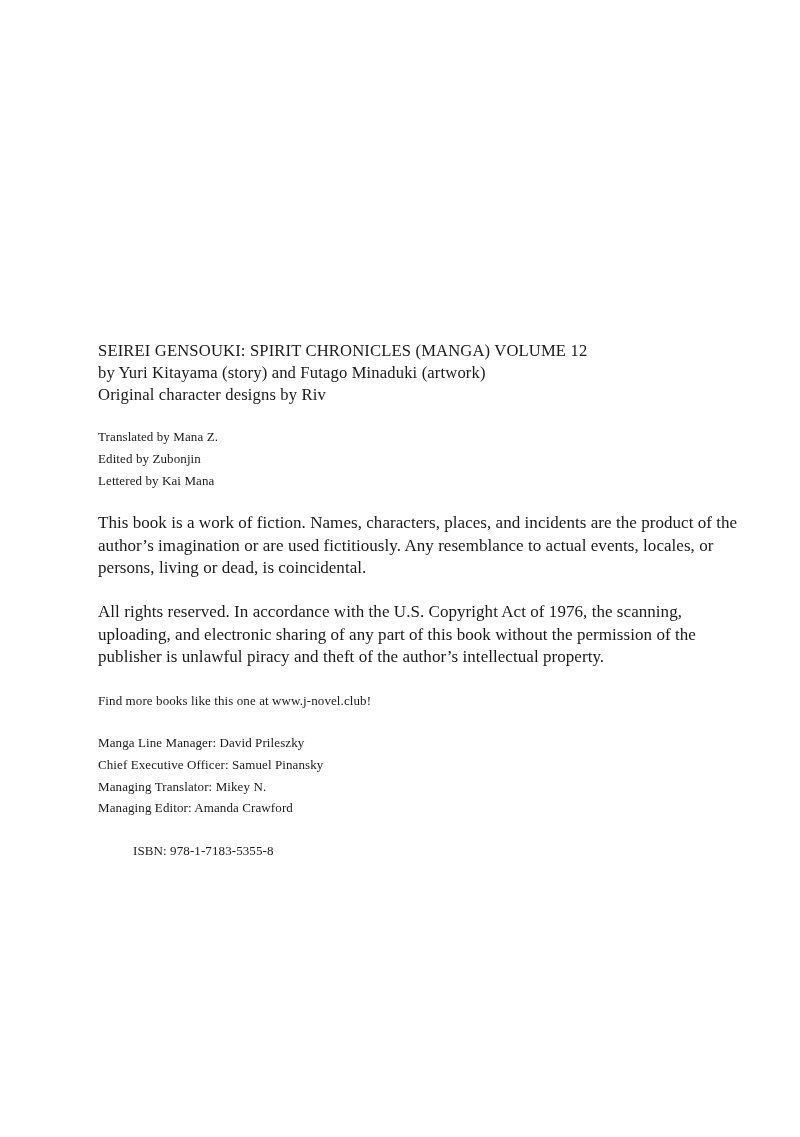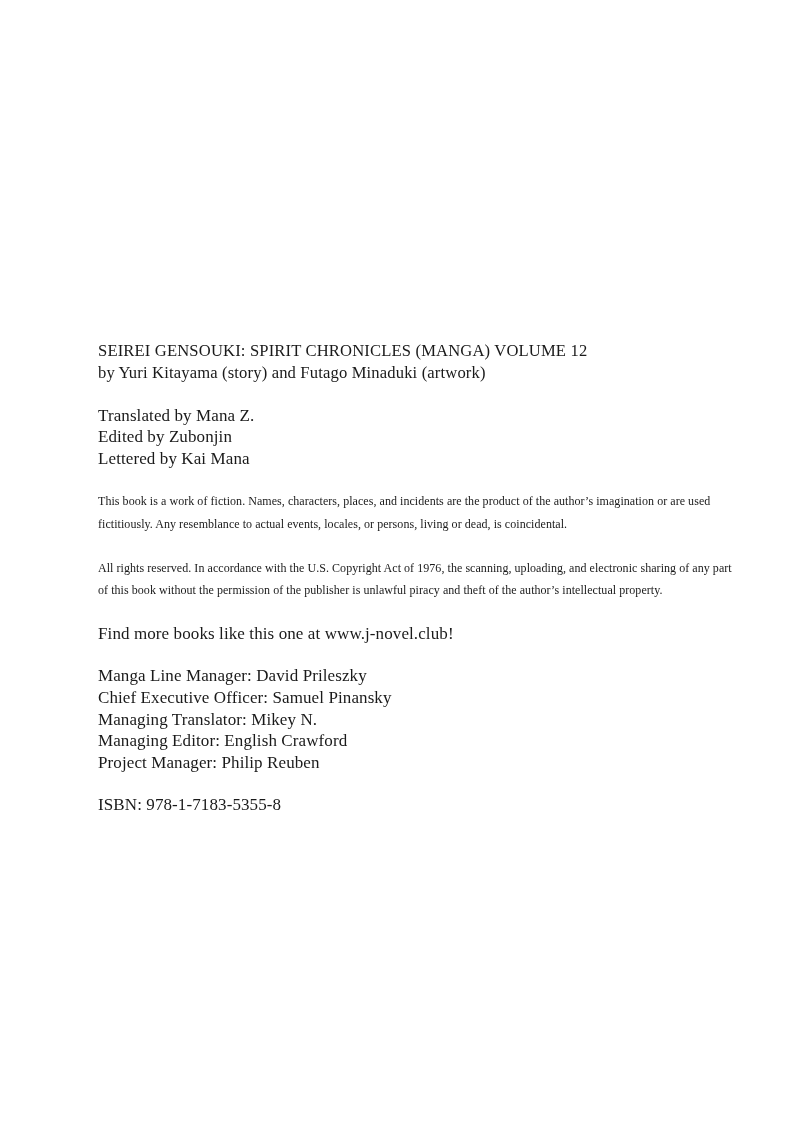--- a/index.html
+++ b/index.html
@@ -24,48 +24,50 @@
     position: absolute;
     left: 98px;
     top: 340px;
     width: 640px;
   }
   .block {
     margin-bottom: 21px;
   }
   .block:last-child {
     margin-bottom: 0;
+    margin-left: 35px;
   }
   .line {
-    font-size: 17px;
+    font-size: 13px;
     line-height: 21.6px;
     letter-spacing: 0.1px;
     white-space: pre-wrap;
   }
   .para {
-    font-size: 12px;
+    font-size: 17px;
     line-height: 22.6px;
     letter-spacing: 0.05px;
     text-align: left;
   }
   .title-line {
     font-size: 16.6px;
     line-height: 21.8px;
     letter-spacing: 0.15px;
   }
 </style>
 </head>
 <body>
 
 <div class="page">
   <div class="colophon">
 
     <div class="block">
       <div class="title-line">SEIREI GENSOUKI: SPIRIT CHRONICLES (MANGA) VOLUME 12</div>
       <div class="title-line">by Yuri Kitayama (story) and Futago Minaduki (artwork)</div>
+      <div class="title-line">Original character designs by Riv</div>
     </div>
 
     <div class="block">
       <div class="line">Translated by Mana Z.</div>
       <div class="line">Edited by Zubonjin</div>
       <div class="line">Lettered by Kai Mana</div>
     </div>
 
     <div class="block">
       <div class="para">This book is a work of fiction. Names, characters, places, and incidents are the product of the author’s imagination or are used fictitiously. Any resemblance to actual events, locales, or persons, living or dead, is coincidental.</div>
@@ -78,22 +80,21 @@
     </div>
 
     <div class="block">
       <div class="line">Find more books like this one at www.j-novel.club!</div>
     </div>
 
     <div class="block">
       <div class="line">Manga Line Manager: David Prileszky</div>
       <div class="line">Chief Executive Officer: Samuel Pinansky</div>
       <div class="line">Managing Translator: Mikey N.</div>
-      <div class="line">Managing Editor: English Crawford</div>
-      <div class="line">Project Manager: Philip Reuben</div>
+      <div class="line">Managing Editor: Amanda Crawford</div>
     </div>
 
     <div class="block">
       <div class="line">ISBN: 978-1-7183-5355-8</div>
     </div>
 
   </div>
 </div>
 
 </body></html>

